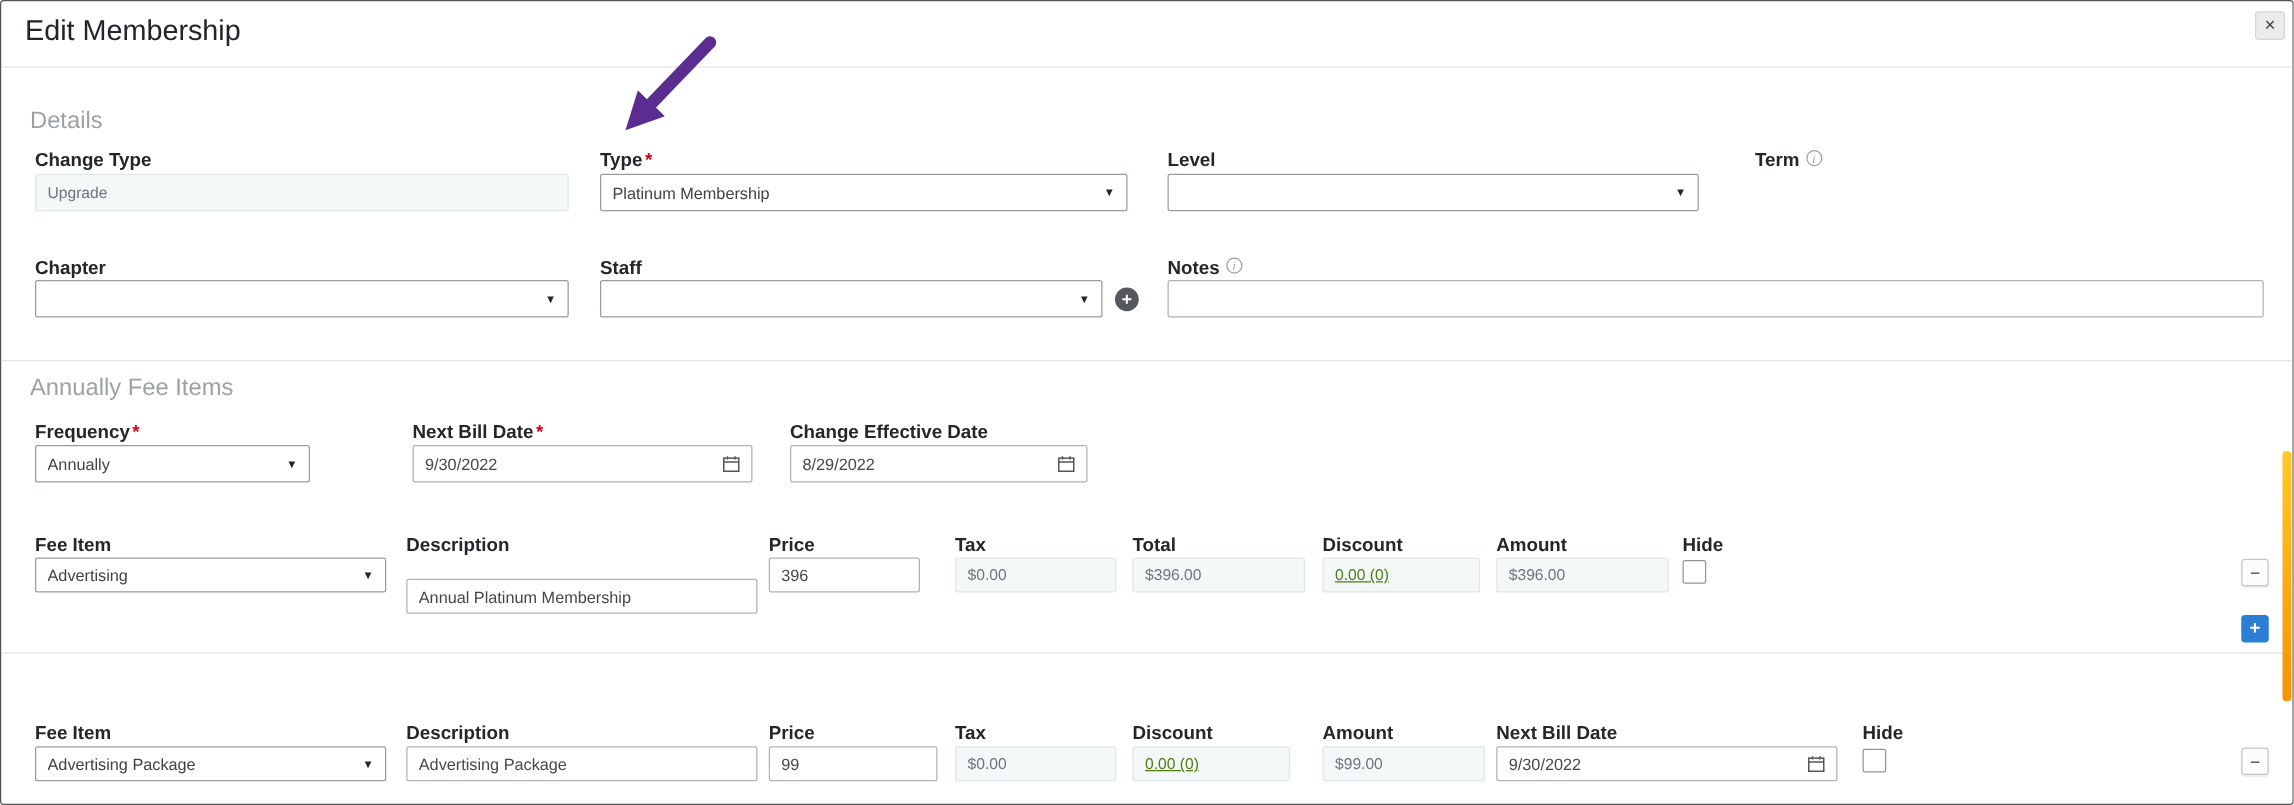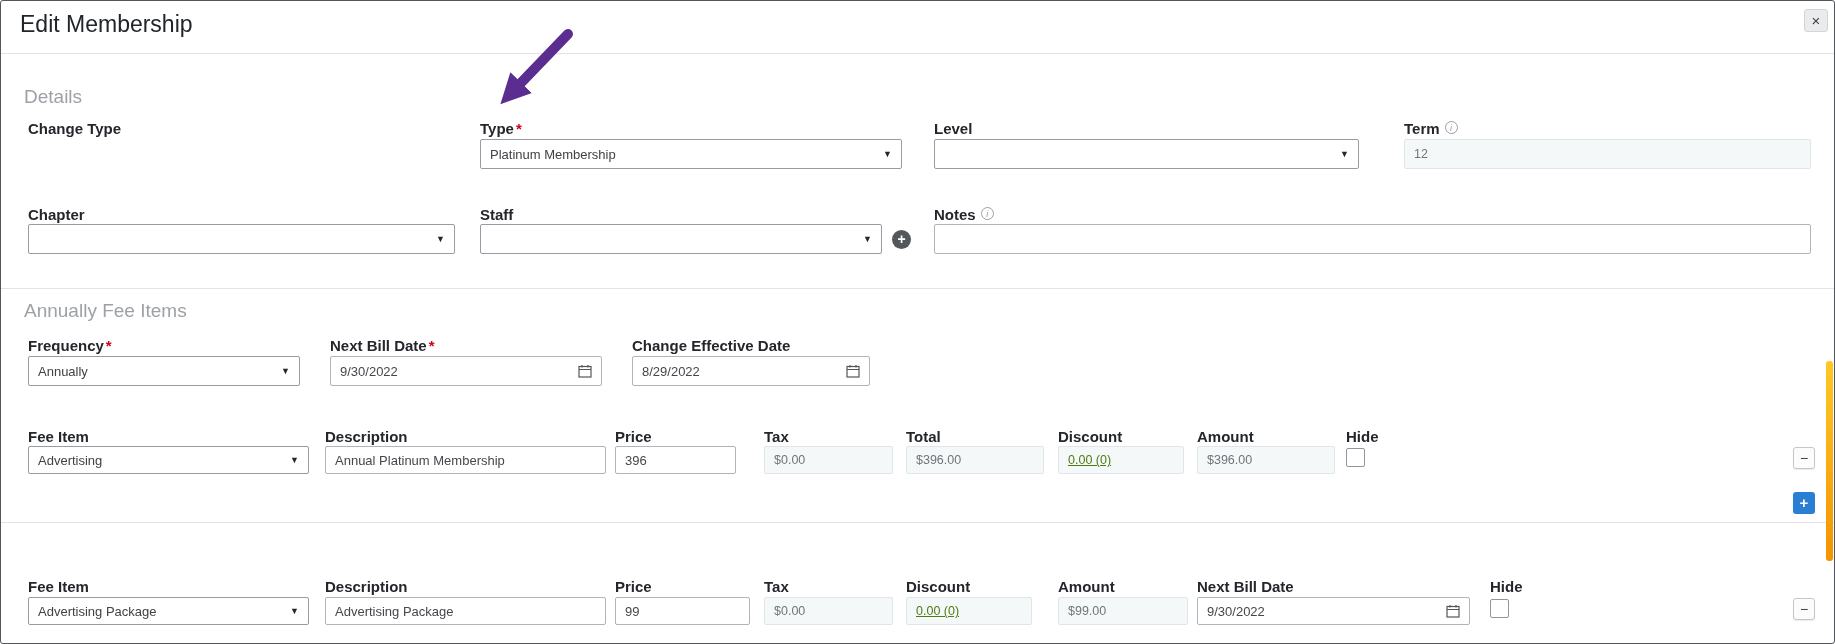--- a/index.html
+++ b/index.html
@@ -43,35 +43,35 @@
       <marker id="ah" markerUnits="userSpaceOnUse" markerWidth="34" markerHeight="34" refX="6" refY="15" orient="auto">
         <path d="M0,0 L30,15 L0,30 z" fill="#5b2d90"></path>
       </marker>
     </defs>
     <path d="M97 7 L46 60" stroke="#5b2d90" stroke-width="10" stroke-linecap="round" fill="none" marker-end="url(#ah)"></path>
   </svg>
 
   <div class="section-h" style="left:23px;top:85px">Details</div>
 
   <div class="lbl" style="left:27px;top:119px"><span>Change Type</span></div>
+  <div class="ctl ro" style="left:27px;top:138px;width:427px">Upgrade</div>
 
   <div class="lbl" style="left:479px;top:119px"><span>Type</span><span class="req">*</span></div>
   <div class="ctl select" style="left:479px;top:138px;width:422px">
     <span class="val">Platinum Membership</span>
     <span class="caret">▼</span>
   </div>
 
   <div class="lbl" style="left:933px;top:119px"><span>Level</span></div>
   <div class="ctl select" style="left:933px;top:138px;width:425px">
     <span class="val"></span>
     <span class="caret">▼</span>
   </div>
 
   <div class="lbl" style="left:1403px;top:119px"><span>Term</span><span class="info">i</span></div>
-  <div class="ctl ro" style="left:1403px;top:138px;width:407px">12</div>
 
   <div class="lbl" style="left:27px;top:205px"><span>Chapter</span></div>
   <div class="ctl select" style="left:27px;top:223px;width:427px">
     <span class="val"></span>
     <span class="caret">▼</span>
   </div>
 
   <div class="lbl" style="left:479px;top:205px"><span>Staff</span></div>
   <div class="ctl select" style="left:479px;top:223px;width:402px">
     <span class="val"></span>
@@ -80,21 +80,21 @@
   <div class="plus-circle" style="left:891px;top:229px">+</div>
 
   <div class="lbl" style="left:933px;top:205px"><span>Notes</span><span class="info">i</span></div>
   <div class="ctl input" style="left:933px;top:223px;width:877px"></div>
 
   <div class="divider" style="top:287px"></div>
 
   <div class="section-h" style="left:23px;top:299px">Annually Fee Items</div>
 
   <div class="lbl" style="left:27px;top:336px"><span>Frequency</span><span class="req">*</span></div>
-  <div class="ctl select" style="left:27px;top:355px;width:272px">
+  <div class="ctl select" style="left:27px;top:355px;width:220px">
     <span class="val">Annually</span>
     <span class="caret">▼</span>
   </div>
 
   <div class="lbl" style="left:329px;top:336px"><span>Next Bill Date</span><span class="req">*</span></div>
   <div class="ctl input date" style="left:329px;top:355px;width:272px">
     <span class="val">9/30/2022</span>
     <span class="cal">
         <svg width="14" height="14" viewBox="0 0 14 14">
           <rect x="1" y="2.5" width="12" height="10.5" fill="none" stroke="#555" stroke-width="1.2"></rect>
@@ -125,21 +125,21 @@
   <div class="lbl" style="left:905px;top:427px">Total</div>
   <div class="lbl" style="left:1057px;top:427px">Discount</div>
   <div class="lbl" style="left:1196px;top:427px">Amount</div>
   <div class="lbl" style="left:1345px;top:427px">Hide</div>
 
   <div>
     <div class="ctl select h28" style="left:27px;top:445px;width:281px">
       <span class="val">Advertising</span>
       <span class="caret">▼</span>
     </div>
-    <div class="ctl input h28" style="left:324px;top:445px;width:281px">Annual Platinum Membership</div>
+    <div class="ctl input h28" style="left:324px;top:462px;width:281px">Annual Platinum Membership</div>
     <div class="ctl input h28" style="left:614px;top:445px;width:121px">396</div>
     <div class="ctl ro h28" style="left:763px;top:445px;width:129px">$0.00</div>
     <div class="ctl ro h28" style="left:905px;top:445px;width:138px">$396.00</div>
     <div class="ctl ro h28" style="left:1057px;top:445px;width:126px">
       <a class="link">0.00 (0)</a>
     </div>
     <div class="ctl ro h28" style="left:1196px;top:445px;width:138px">$396.00</div>
     <div class="checkbox" style="left:1345px;top:447px"></div>
     <button class="sq-btn" style="left:1792px;top:446px">−</button>
   </div>

